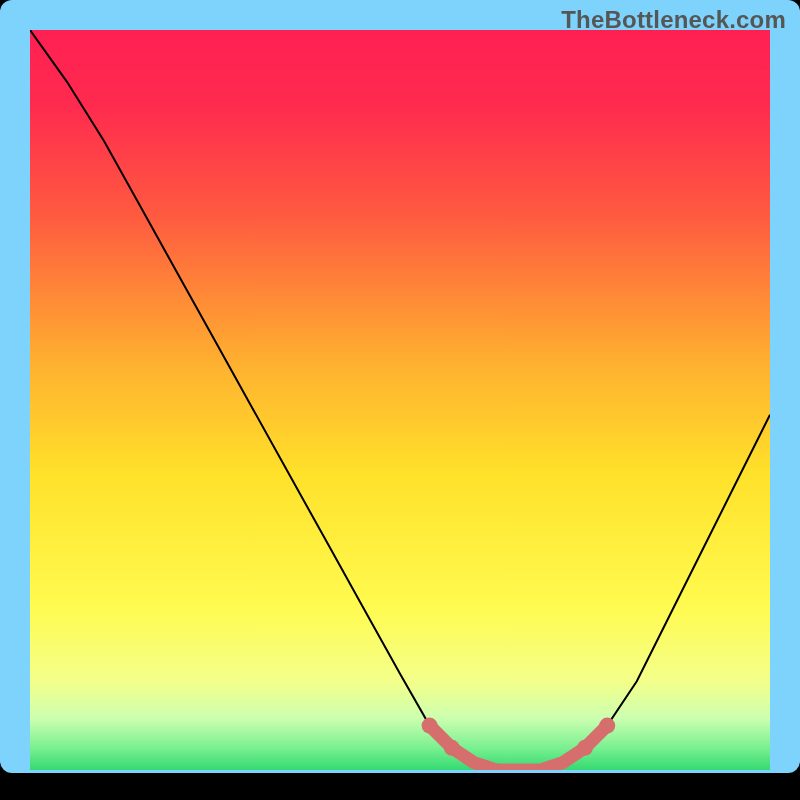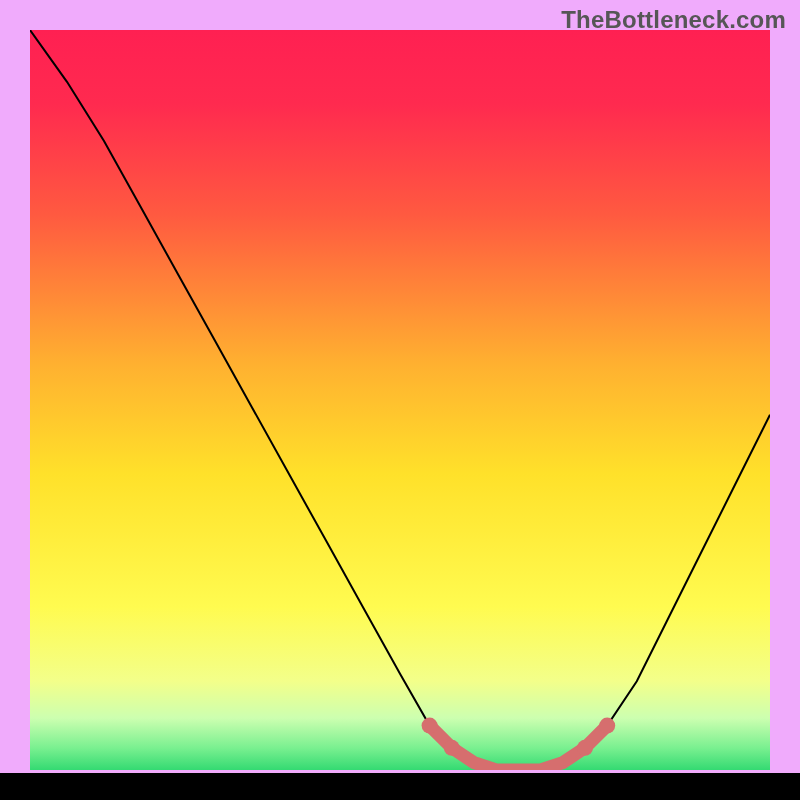--- a/index.html
+++ b/index.html
@@ -1,21 +1,22 @@
 <!DOCTYPE html>
 <html><head>
 <meta charset="utf-8">
 <style>
   * { margin: 0; padding: 0; box-sizing: border-box; }
   html, body { width: 800px; height: 800px; overflow: hidden; background: #000; }
   .frame {
     position: relative;
     width: 800px;
     height: 773px;
-    background: #f0abfc;
+    background: #7dd3fc;
+    border-radius: 12px;
   }
   .watermark {
     position: absolute;
     top: 6px;
     right: 14px;
     font-family: Arial, Helvetica, sans-serif;
     font-size: 24px;
     font-weight: bold;
     color: #565656;
     letter-spacing: 0.2px;

